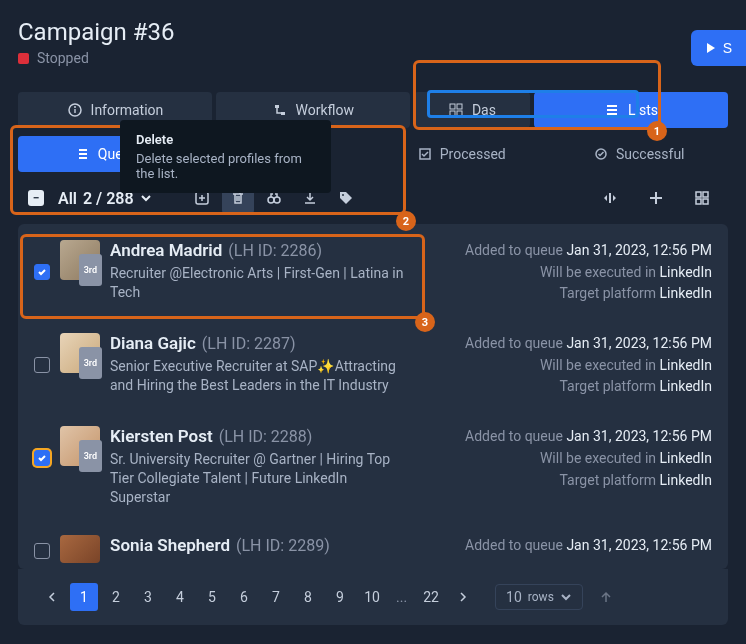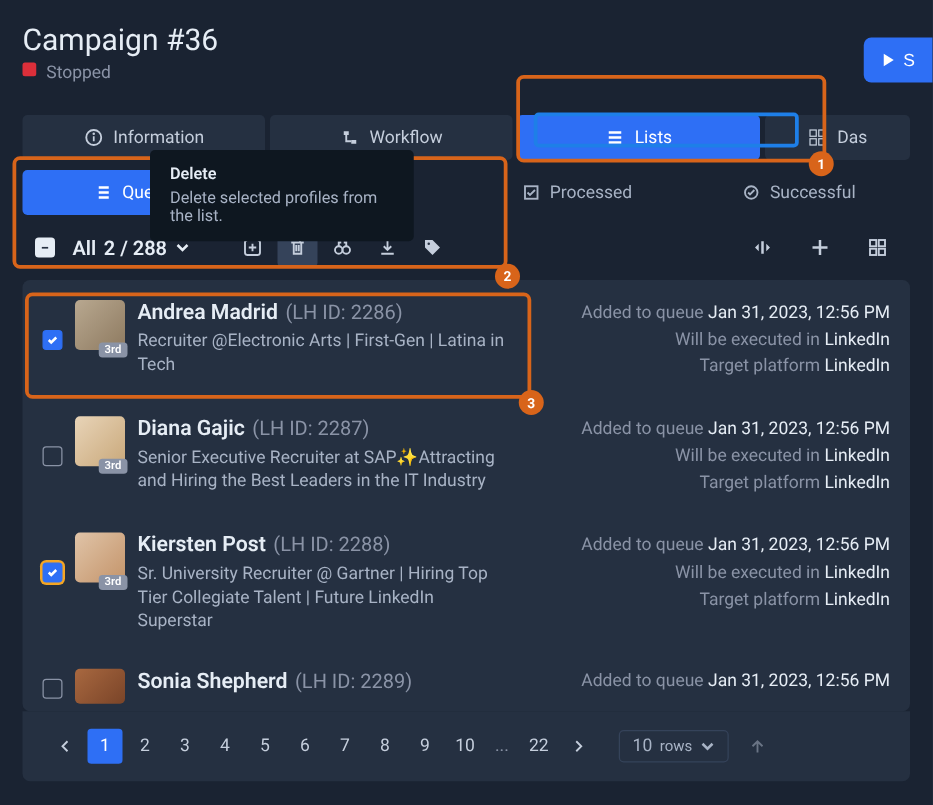--- a/index.html
+++ b/index.html
@@ -1,19 +1,19 @@
 <!DOCTYPE html>
 <html><head>
 <meta charset="utf-8">
 <style>
 * { margin: 0; padding: 0; box-sizing: border-box; }
 body { font-family: -apple-system, BlinkMacSystemFont, "Segoe UI", Roboto, sans-serif; background: #1a2332; color: #a8b3c5; width: 746px; height: 644px; overflow: hidden; }
 .header { padding: 18px 18px 8px; }
 .title { color: #e6edf5; font-size: 24px; font-weight: 400; }
-.status-row { display: flex; align-items: flex-start; gap: 8px; margin-top: 4px; }
+.status-row { display: flex; align-items: center; gap: 8px; margin-top: 4px; }
 .status-dot { width: 11px; height: 11px; background: #dc2f3a; border-radius: 2px; }
 .status-text { color: #8a93a6; font-size: 14px; }
 .top-right-btn { position: absolute; top: 30px; right: 0; background: #2e6ff5; color: #fff; border: none; border-radius: 6px 0 0 6px; padding: 10px 14px; display: flex; align-items: center; gap: 6px; font-size: 14px; cursor: pointer; }
 .tabs { display: flex; gap: 4px; padding: 0 18px; margin-top: 18px; }
 .tab { flex: 1; display: flex; align-items: center; justify-content: center; gap: 8px; padding: 10px 0; font-size: 14px; color: #c5cedc; background: #253041; border-radius: 4px; cursor: pointer; }
 .tab.active { background: #2e6ff5; color: #fff; }
 .tab .icon { width: 16px; height: 16px; display: flex; align-items: center; justify-content: center; }
 .highlight-blue { border: 3px solid #1e7fe8; border-radius: 4px; position: absolute; pointer-events: none; }
 .highlight-orange { border: 3px solid #d8641a; border-radius: 6px; position: absolute; pointer-events: none; }
 .marker { position: absolute; width: 20px; height: 20px; border-radius: 50%; background: #d8641a; color: #fff; font-size: 11px; font-weight: 700; display: flex; align-items: center; justify-content: center; }
@@ -34,21 +34,21 @@
 .list-inner { background: #253041; border-radius: 6px; padding: 2px 0; }
 .row { display: flex; padding: 14px 16px; gap: 10px; position: relative; }
 .row + .row { border-top: none; }
 .checkbox { width: 16px; height: 16px; border: 1.5px solid #8a93a6; border-radius: 3px; margin-top: 24px; flex-shrink: 0; cursor: pointer; }
 .checkbox.checked { background: #2e6ff5; border-color: #2e6ff5; display: flex; align-items: center; justify-content: center; }
 .checkbox.checked.outlined { box-shadow: 0 0 0 2px #f5a623; }
 .avatar { width: 40px; height: 40px; border-radius: 4px; flex-shrink: 0; position: relative; background: linear-gradient(135deg,#b8a890,#8e7a60); }
 .av2 { background: linear-gradient(135deg,#e8d4b8,#c9a87a); }
 .av3 { background: linear-gradient(135deg,#e0c4a8,#c4946a); }
 .av4 { background: linear-gradient(135deg,#a86840,#7a4428); }
-.degree-badge { position: absolute; bottom: -6px; right: -2px; background: #8a93a6; color: #fff; font-size: 9px; padding: 1px 5px; border-radius: 3px; font-weight: 600; }
+.degree-badge { position: absolute; bottom: -6px; right: -2px; background: #8a93a6; color: #fff; font-size: 9px; padding: 11px 5px; border-radius: 3px; font-weight: 600; }
 .row-main { flex: 1; min-width: 0; }
 .name-line { display: flex; align-items: baseline; gap: 6px; flex-wrap: wrap; }
 .name { color: #e6edf5; font-weight: 600; font-size: 17px; }
 .lhid { color: #8a93a6; font-size: 16px; }
 .bio { color: #a8b3c5; font-size: 14px; margin-top: 4px; max-width: 300px; line-height: 1.35; }
 .row-meta { text-align: right; font-size: 14px; color: #8a93a6; min-width: 255px; line-height: 1.55; }
 .meta-value { color: #e6edf5; }
 .pagination { display: flex; align-items: center; gap: 4px; padding: 14px 20px; font-size: 14px; background: #253041; margin: 0 18px; border-radius: 0 0 6px 6px; }
 .page-btn { width: 28px; height: 28px; display: flex; align-items: center; justify-content: center; border-radius: 3px; cursor: pointer; color: #c5cedc; }
 .page-btn.current { background: #2e6ff5; color: #fff; }
@@ -91,40 +91,40 @@
   <div class="tab">
     <span class="icon">
         <svg width="14" height="14" viewBox="0 0 14 14">
           <rect x="2" y="2" width="4" height="3" fill="currentColor"></rect>
           <rect x="8" y="9" width="4" height="3" fill="currentColor"></rect>
           <path d="M4 5 L4 10 L8 10" stroke="currentColor" fill="none" stroke-width="1.5"></path>
         </svg>
       </span>
     <span>Workflow</span>
   </div>
-  <div class="tab active">
-    <span class="icon">
-        <svg width="14" height="14" viewBox="0 0 14 14">
-          <rect x="2" y="2" width="10" height="2" fill="currentColor"></rect>
-          <rect x="2" y="6" width="10" height="2" fill="currentColor"></rect>
-          <rect x="2" y="10" width="10" height="2" fill="currentColor"></rect>
-        </svg>
-      </span>
-    <span>Lists</span>
-  </div>
   <div class="tab" style="flex:0.6">
     <span class="icon">
         <svg width="14" height="14" viewBox="0 0 14 14">
           <rect x="1" y="1" width="5" height="5" fill="none" stroke="currentColor"></rect>
           <rect x="8" y="1" width="5" height="5" fill="none" stroke="currentColor"></rect>
           <rect x="1" y="8" width="5" height="5" fill="none" stroke="currentColor"></rect>
           <rect x="8" y="8" width="5" height="5" fill="none" stroke="currentColor"></rect>
         </svg>
       </span>
     <span>Das</span>
+  </div>
+  <div class="tab active">
+    <span class="icon">
+        <svg width="14" height="14" viewBox="0 0 14 14">
+          <rect x="2" y="2" width="10" height="2" fill="currentColor"></rect>
+          <rect x="2" y="6" width="10" height="2" fill="currentColor"></rect>
+          <rect x="2" y="10" width="10" height="2" fill="currentColor"></rect>
+        </svg>
+      </span>
+    <span>Lists</span>
   </div>
 </div>
 
 <div class="subtabs">
   <div class="subtab active">
     <span class="icon">
         <svg width="14" height="14" viewBox="0 0 14 14">
           <rect x="3" y="2" width="8" height="2" fill="currentColor"></rect>
           <rect x="3" y="6" width="8" height="2" fill="currentColor"></rect>
           <rect x="3" y="10" width="8" height="2" fill="currentColor"></rect>

